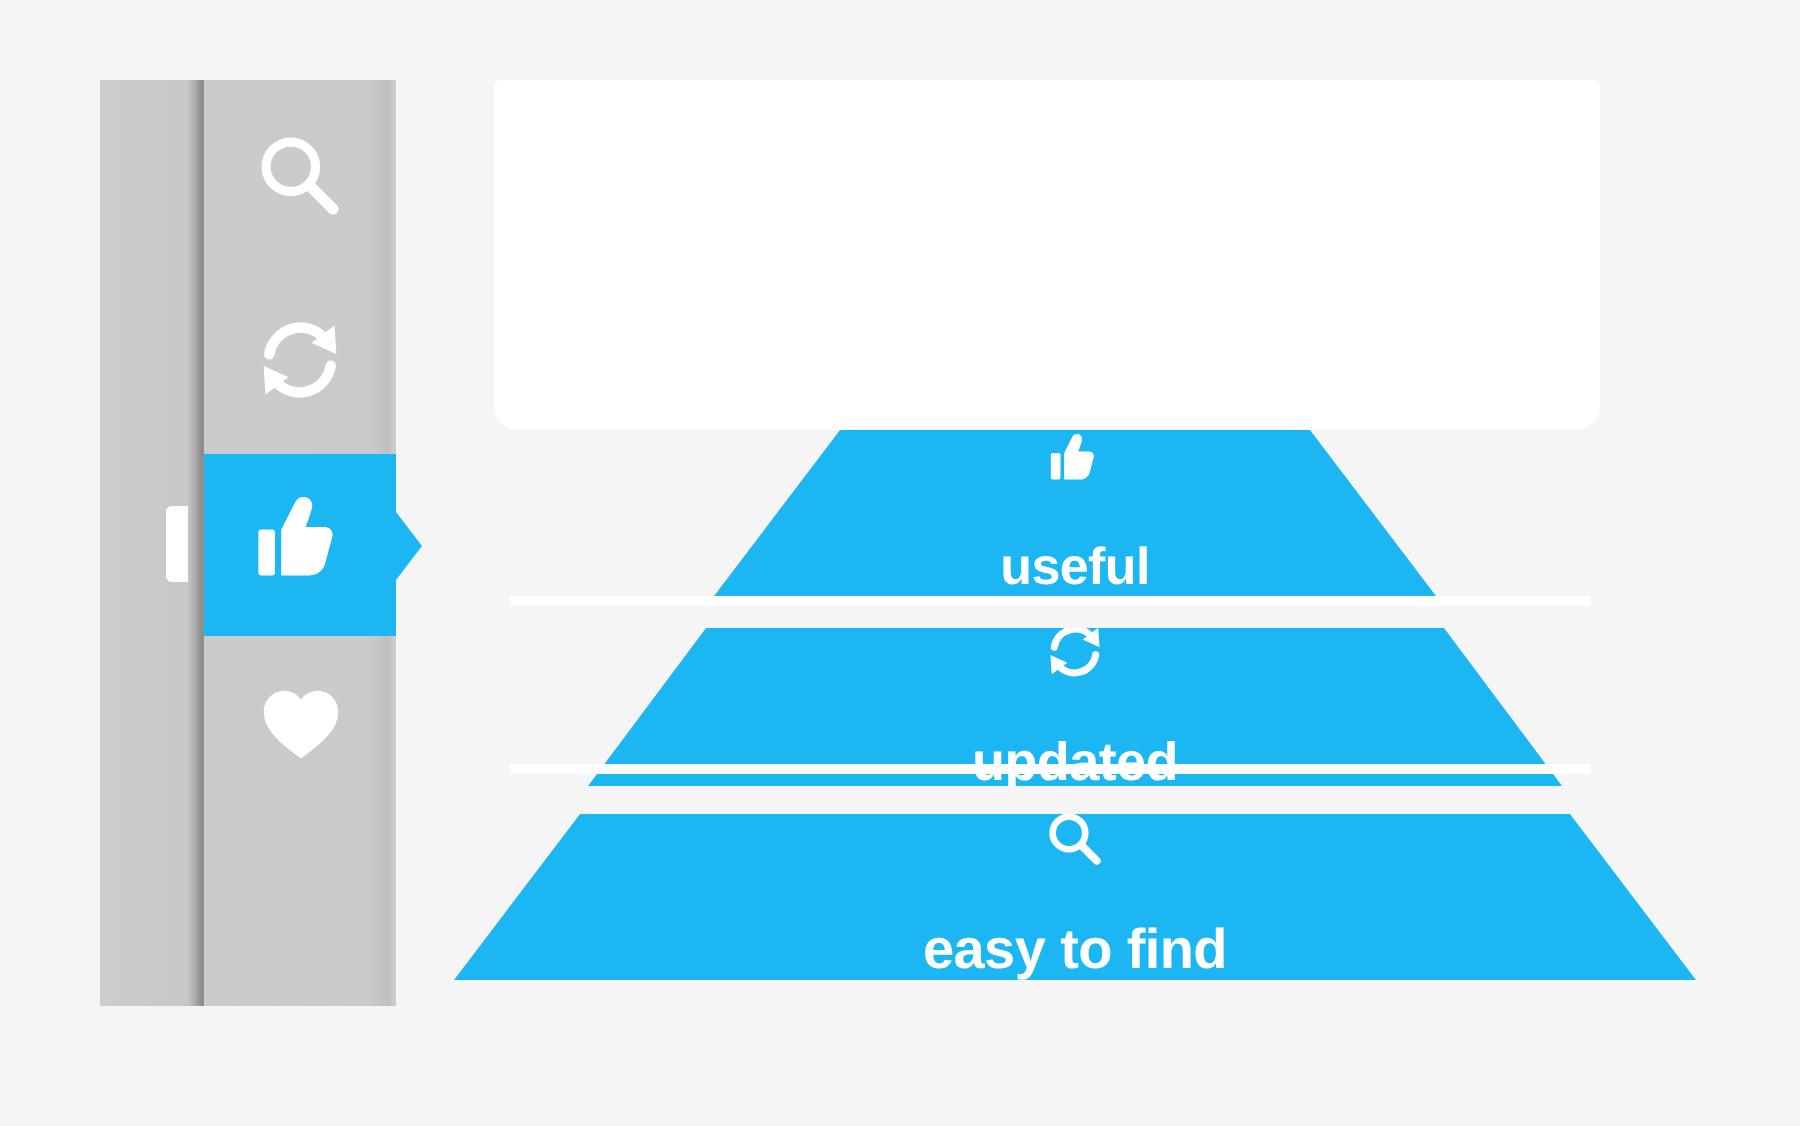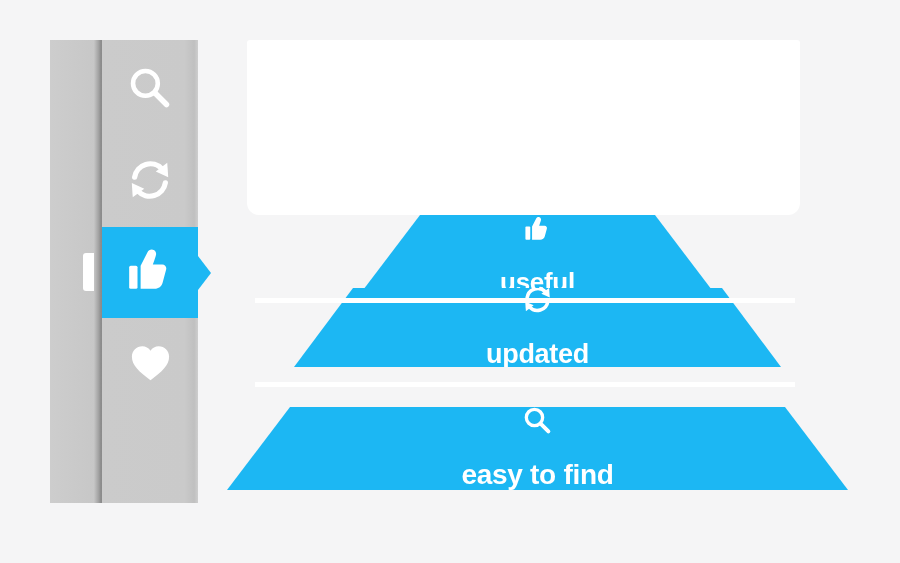--- a/index.html
+++ b/index.html
@@ -28,21 +28,21 @@
 
   
   .card{position:absolute;left:247px;top:40px;width:553px;height:175px;background:#ffffff;
     border-radius:3px 3px 12px 12px;}
 
   
   .level{position:absolute;background:#1cb7f3;display:flex;flex-direction:column;
     align-items:center;justify-content:center;gap:20px;color:#ffffff;}
   .level-useful{left:357px;top:215px;width:361px;height:83px;
     clip-path:polygon(63px 0,298px 0,361px 83px,0 83px);}
-  .level-updated{left:294px;top:288px;width:487px;height:79px;
+  .level-updated{left:294px;top:314px;width:487px;height:79px;
     clip-path:polygon(59px 0,428px 0,487px 79px,0 79px);}
   .level-easy{left:227px;top:407px;width:621px;height:83px;
     clip-path:polygon(63px 0,558px 0,621px 83px,0 83px);}
   .level .lbl{font-weight:700;letter-spacing:-0.3px;line-height:1.15;}
   .level-useful .lbl{font-size:26px;}
   .level-updated .lbl{font-size:27px;}
   .level-easy .lbl{font-size:28px;}
 
   .divider{position:absolute;left:255px;width:540px;height:5px;background:#ffffff;}
   .divider-1{top:298px;}

